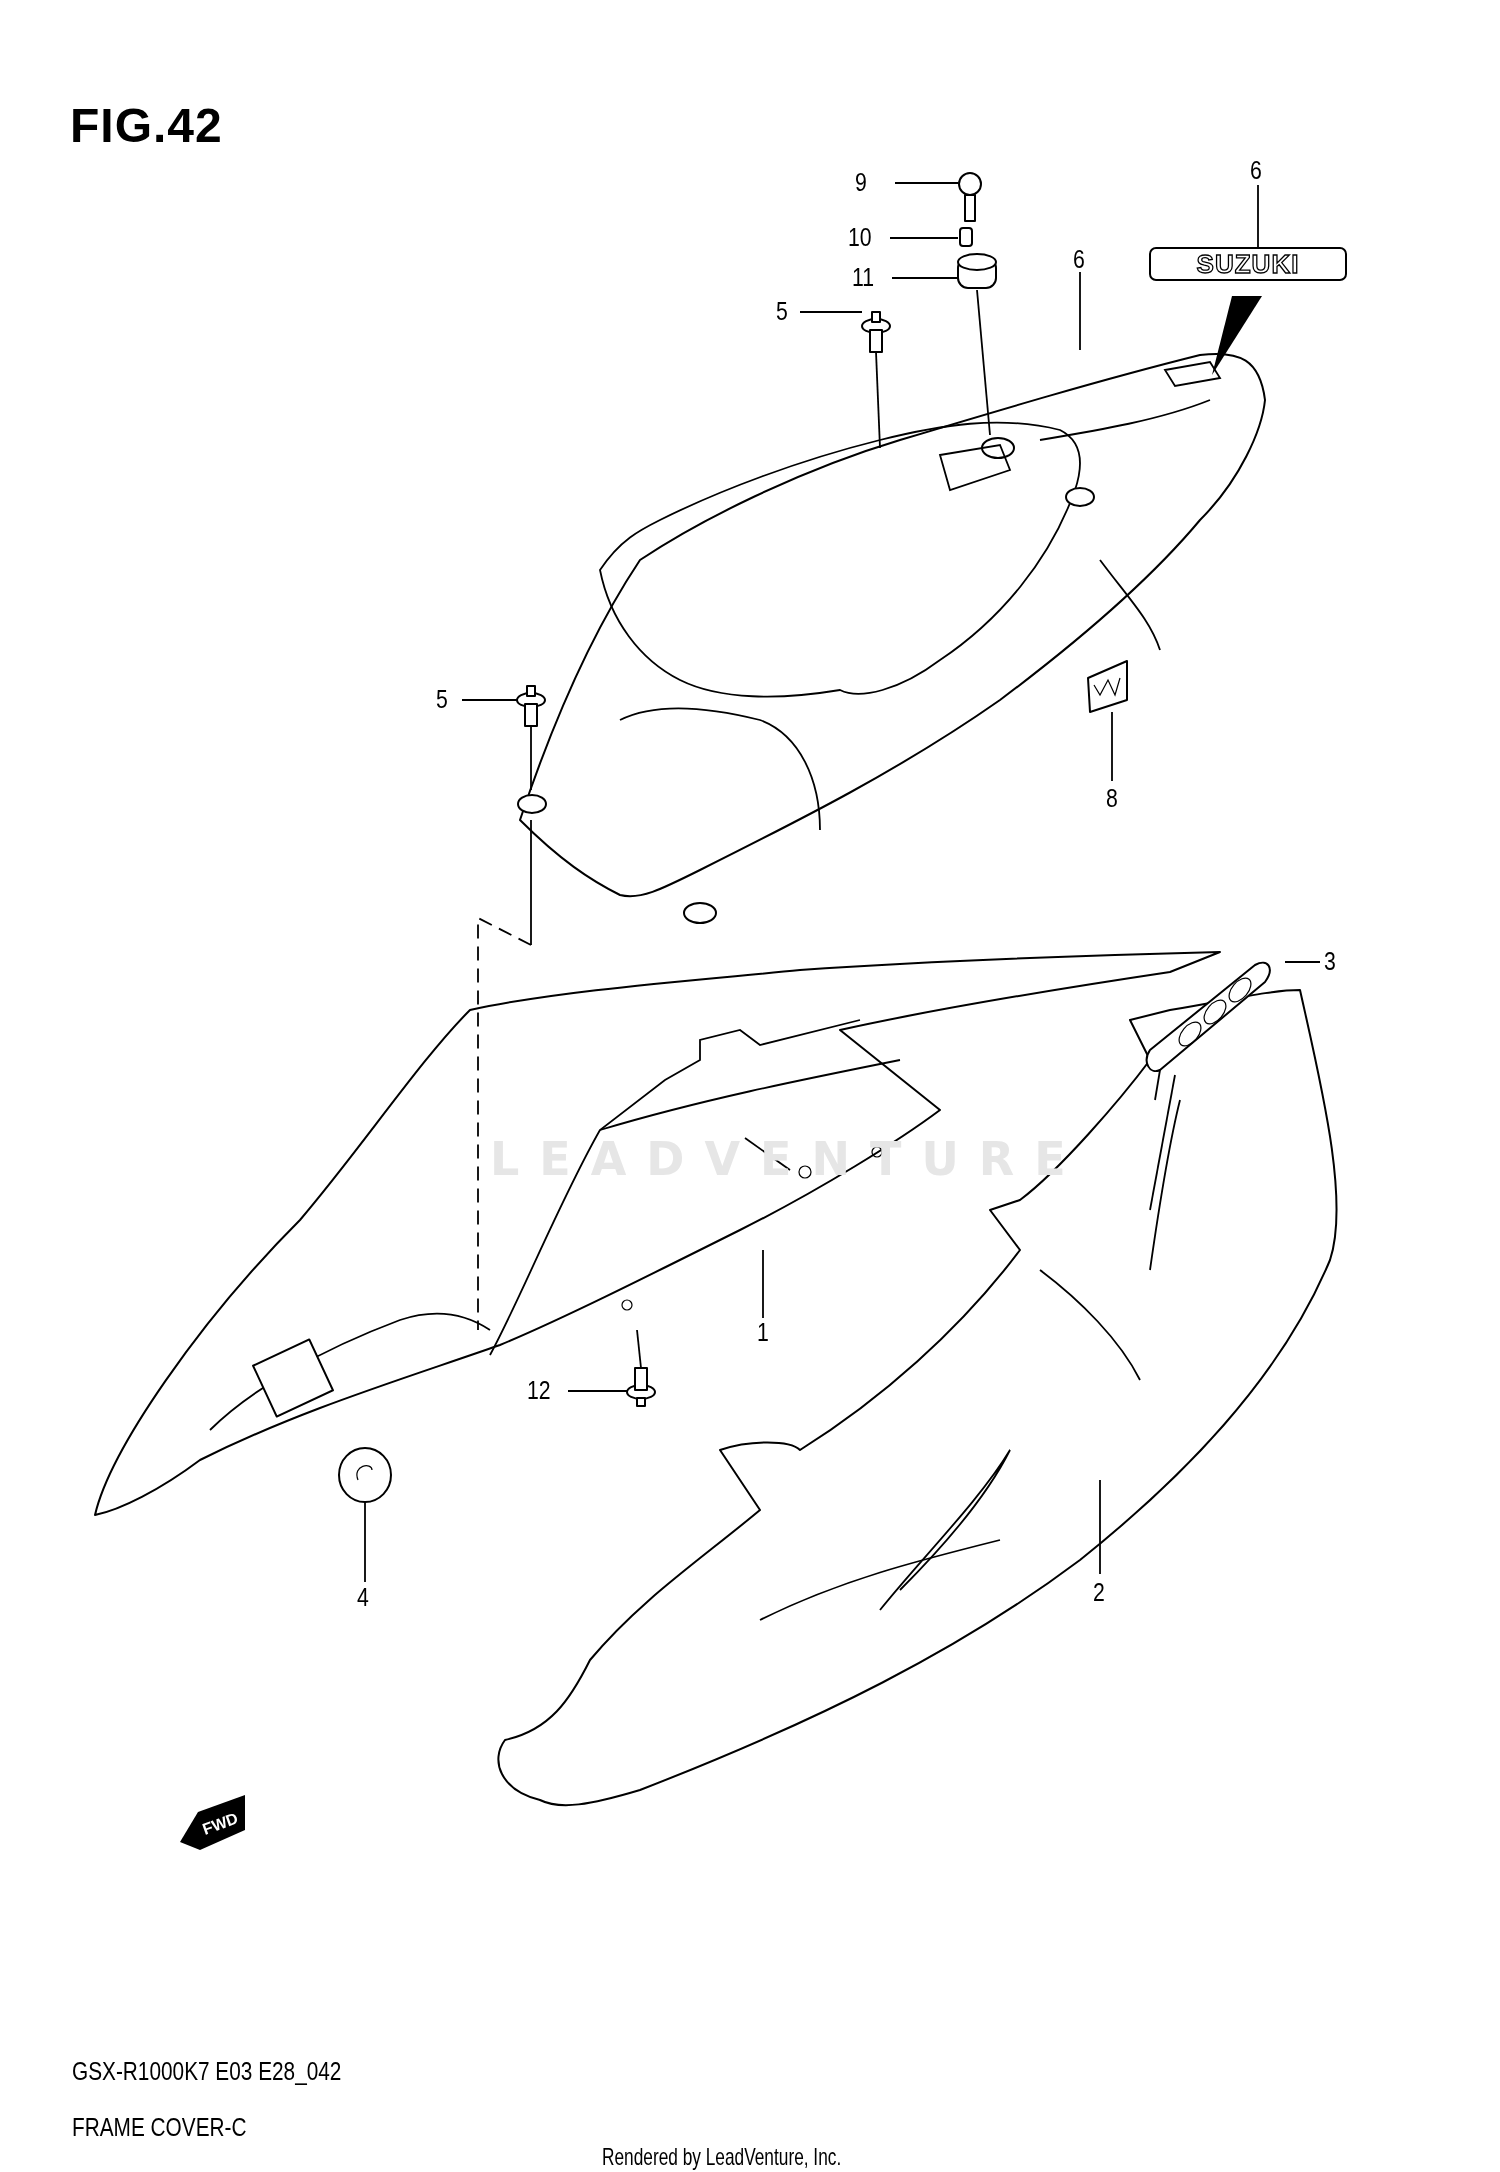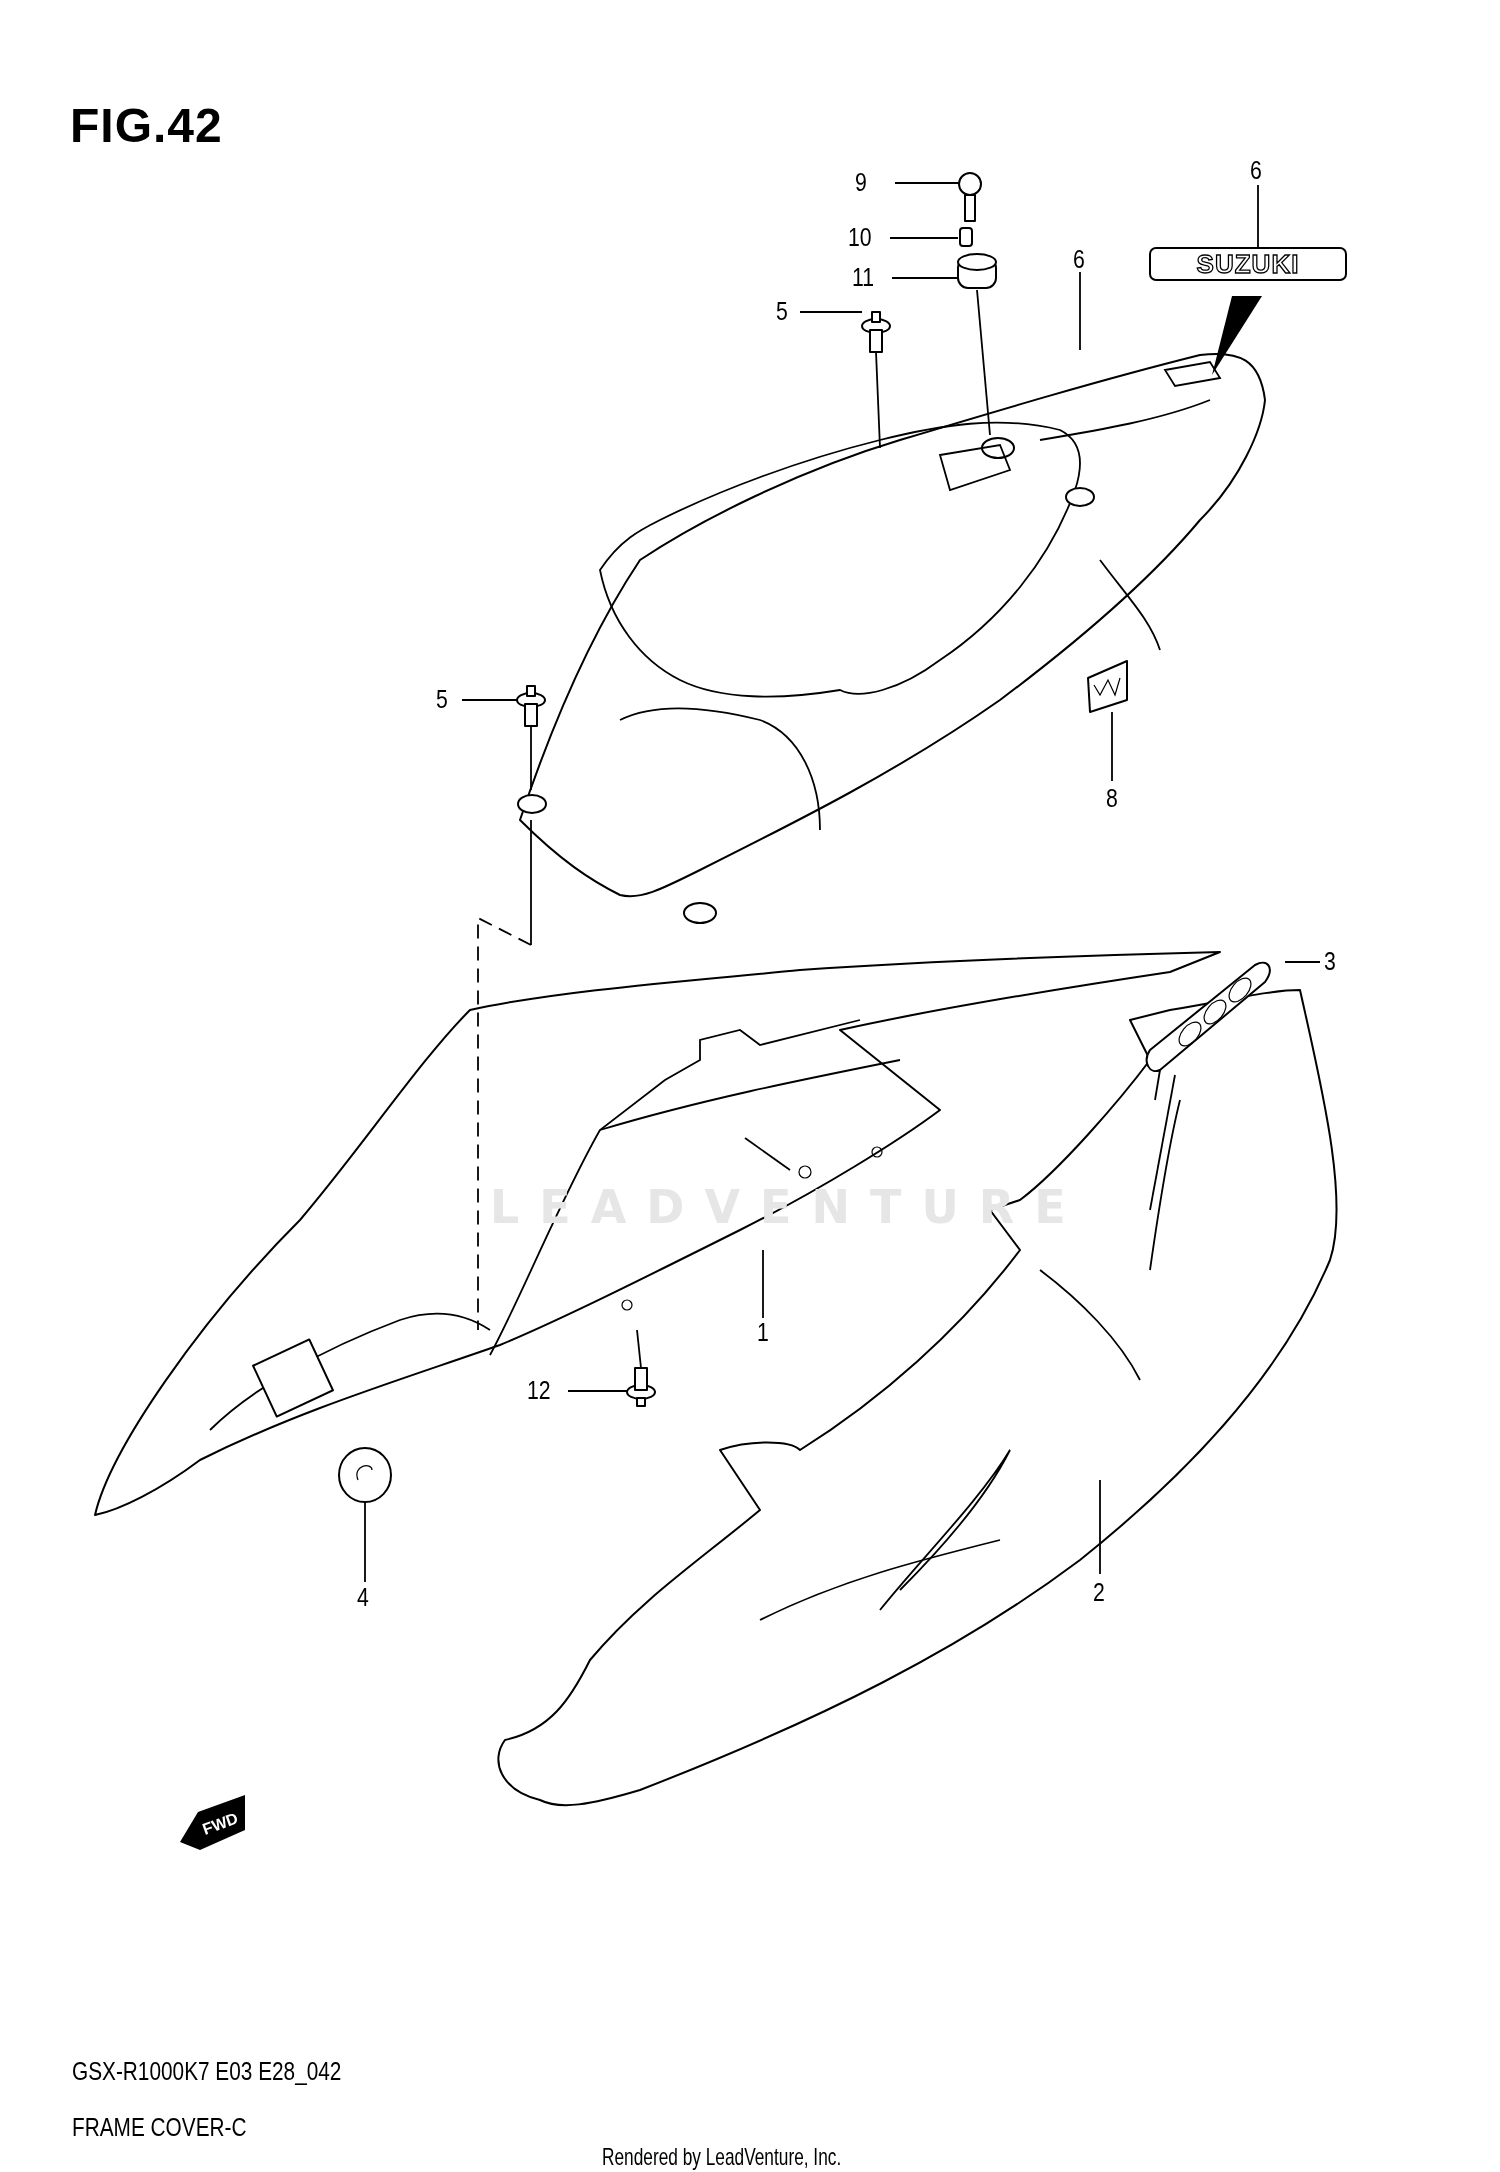--- a/index.html
+++ b/index.html
@@ -1,20 +1,20 @@
 <!DOCTYPE html>
 <html><head>
 <meta charset="utf-8">
 <style>
   html, body { margin: 0; padding: 0; background: #ffffff; }
   body { width: 1500px; height: 2172px; position: relative; overflow: hidden; font-family: "Liberation Sans", sans-serif; color: #000; }
   .fig-title { position: absolute; left: 70px; top: 98px; font-size: 48px; font-weight: bold; letter-spacing: 1px; font-family: "Liberation Sans", sans-serif; }
   svg.diagram { position: absolute; left: 0; top: 0; width: 1500px; height: 2172px; }
   .callout { position: absolute; font-family: "Liberation Sans", sans-serif; font-size: 25px; line-height: 1; transform: scaleX(0.85); transform-origin: left top; }
-  .watermark { position: absolute; left: 490px; top: 1180px; font-family: "DejaVu Sans", sans-serif; font-size: 46px; letter-spacing: 20px; color: #e6e6e6; font-weight: bold; }
+  .watermark { position: absolute; left: 490px; top: 1132px; font-family: "DejaVu Sans", sans-serif; font-size: 46px; letter-spacing: 20px; color: #e6e6e6; font-weight: bold; }
   .footer-code { position: absolute; left: 72px; top: 2056px; font-size: 26px; font-family: "Liberation Sans", sans-serif; transform: scaleX(0.8); transform-origin: left top; }
   .footer-name { position: absolute; left: 72px; top: 2112px; font-size: 26px; font-family: "Liberation Sans", sans-serif; transform: scaleX(0.8); transform-origin: left top; }
   .rendered-by { position: absolute; left: 602px; top: 2143px; font-size: 24px; font-family: "Liberation Sans", sans-serif; transform: scaleX(0.72); transform-origin: left top; }
   .part { fill: #fff; stroke: #000; stroke-width: 2; stroke-linejoin: round; }
   .ln { fill: none; stroke: #000; stroke-width: 1.8; }
   .lead { fill: none; stroke: #000; stroke-width: 1.8; }
   .thin { fill: none; stroke: #000; stroke-width: 1.2; }
 </style>
 </head>
 <body>

